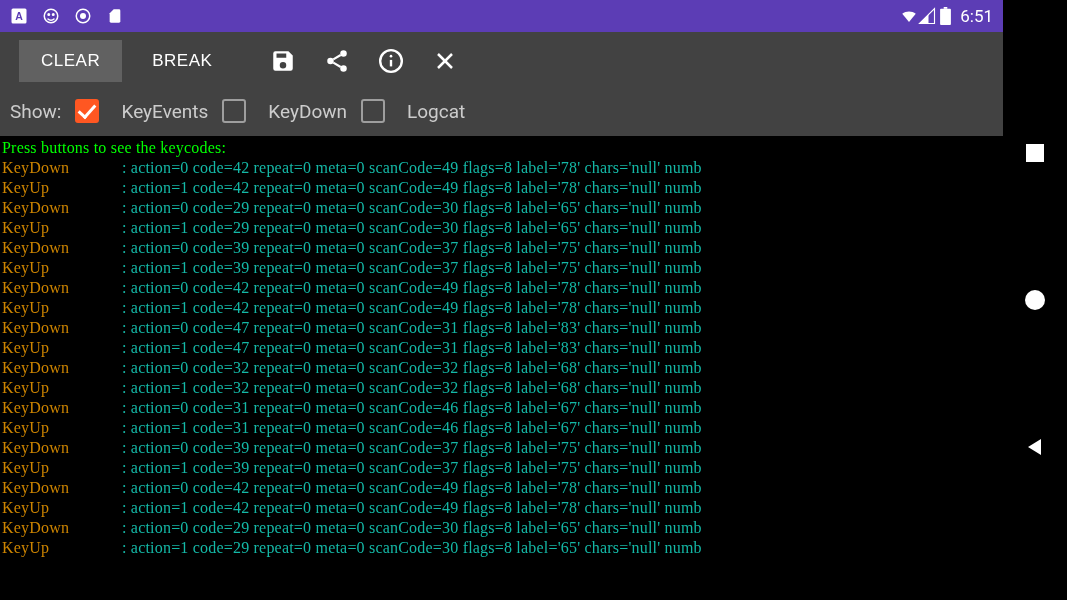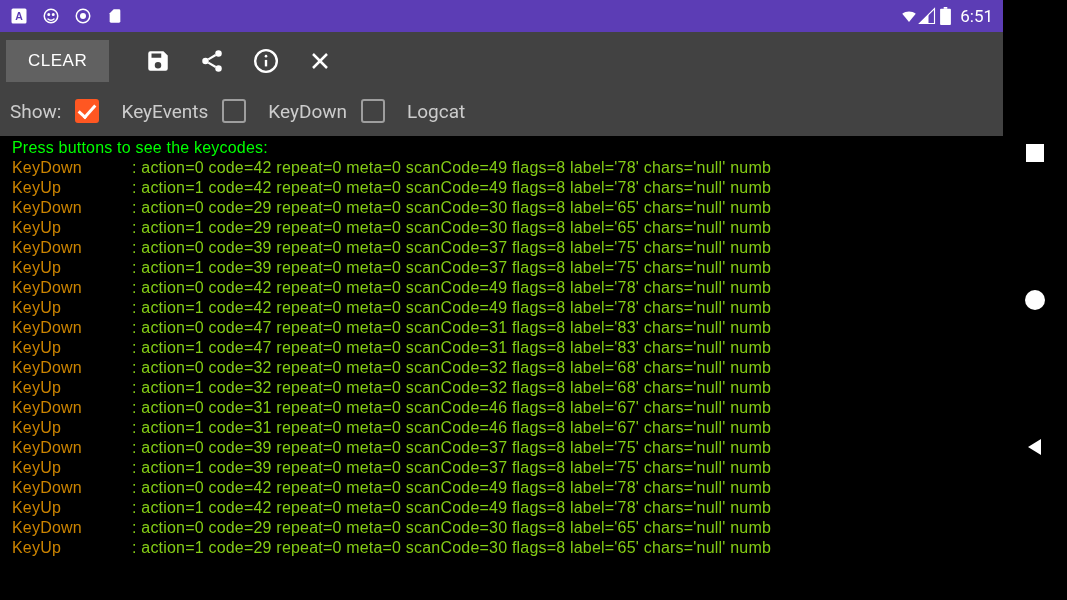--- a/index.html
+++ b/index.html
@@ -7,34 +7,34 @@
   .screen { display: flex; width: 1067px; height: 600px; }
   .main { flex: 1 1 auto; display: flex; flex-direction: column; min-width: 0; }
   .navbar { width: 64px; background: #000; display: flex; flex-direction: column; align-items: center; justify-content: space-around; padding: 80px 0; }
   .navbar .navbtn { width: 22px; height: 22px; display: flex; align-items: center; justify-content: center; }
   .statusbar { height: 32px; background: #5c3db5; display: flex; align-items: center; padding: 0 10px; color: #fff; }
   .statusbar .left { display: flex; gap: 14px; align-items: center; }
   .statusbar .right { margin-left: auto; display: flex; align-items: center; }
   .statusbar .clock { font-size: 17px; font-weight: 400; margin-left: 6px; }
   .sicon { width: 18px; height: 18px; display: inline-flex; align-items: center; justify-content: center; }
   .toolbar { background: #424242; display: flex; flex-direction: column; }
-  .toolbar-row1 { display: flex; align-items: center; height: 58px; padding: 0 6px; gap: 8px; }
+  .toolbar-row1 { display: flex; align-items: center; height: 58px; padding: 0 6px; gap: 8px; margin-left: 13px; }
   .btn { background: #616161; color: #fff; border: none; height: 42px; padding: 0 22px; font-size: 17px; font-weight: 500; letter-spacing: 0.5px; cursor: pointer; }
   .btn.flat { background: transparent; }
   .ticon { width: 46px; height: 46px; display: flex; align-items: center; justify-content: center; cursor: pointer; }
   .toolbar-row2 { display: flex; align-items: center; height: 46px; padding: 0 10px 4px 10px; gap: 14px; color: #ccc; font-size: 19px; }
   .chk { display: inline-flex; align-items: center; gap: 22px; cursor: pointer; }
   .chk .box { width: 24px; height: 24px; border: 2.5px solid #9e9e9e; border-radius: 3px; position: relative; }
   .chk.checked .box { background: #ff5722; border-color: #ff5722; }
   .chk.checked .box::after { content: ""; position: absolute; left: 5px; top: 0px; width: 7px; height: 14px; border: solid #fff; border-width: 0 3px 3px 0; transform: rotate(42deg); }
-  .terminal { flex: 1; background: #000; overflow: hidden; font-family: Liberation Sans, sans-serif; font-size: 16px; line-height: 20px; white-space: pre; padding: 2px 0 0 12px; letter-spacing: 0.2px; }
+  .terminal { flex: 1; background: #000; overflow: hidden; font-family: Liberation Serif, serif; font-size: 16px; line-height: 20px; white-space: pre; padding: 2px 0 0 2px; letter-spacing: 0.2px; }
   .hdr { color: #00ff00; }
   .ev { color: #cc8400; }
   .ev .tag { display: inline-block; width: 120px; }
-  .ev .body { color: #84cc16; }
+  .ev .body { color: #14b8a6; }
 </style>
 </head>
 <body>
 
 <div class="screen">
   <div class="main">
 
     <div class="statusbar">
       <div class="left">
         <span class="sicon">
@@ -81,20 +81,21 @@
               <rect x="4" y="0" width="4" height="2" fill="#fff"></rect>
             </svg>
         </span>
         <span class="clock">6:51</span>
       </div>
     </div>
 
     <div class="toolbar">
       <div class="toolbar-row1">
         <button class="btn">CLEAR</button>
+        <button class="btn flat">BREAK</button>
         <span style="width:10px"></span>
         <div class="ticon">
           <svg width="26" height="26" viewBox="0 0 24 24" fill="#fff">
               <path d="M17 3H5a2 2 0 00-2 2v14a2 2 0 002 2h14a2 2 0 002-2V7l-4-4zM12 19a3 3 0 110-6 3 3 0 010 6zm3-10H6V5h9v4z"></path>
             </svg>
         </div>
         <div class="ticon">
           <svg width="26" height="26" viewBox="0 0 24 24" fill="#fff">
               <circle cx="18" cy="5" r="3"></circle>
               <circle cx="6" cy="12" r="3"></circle>

